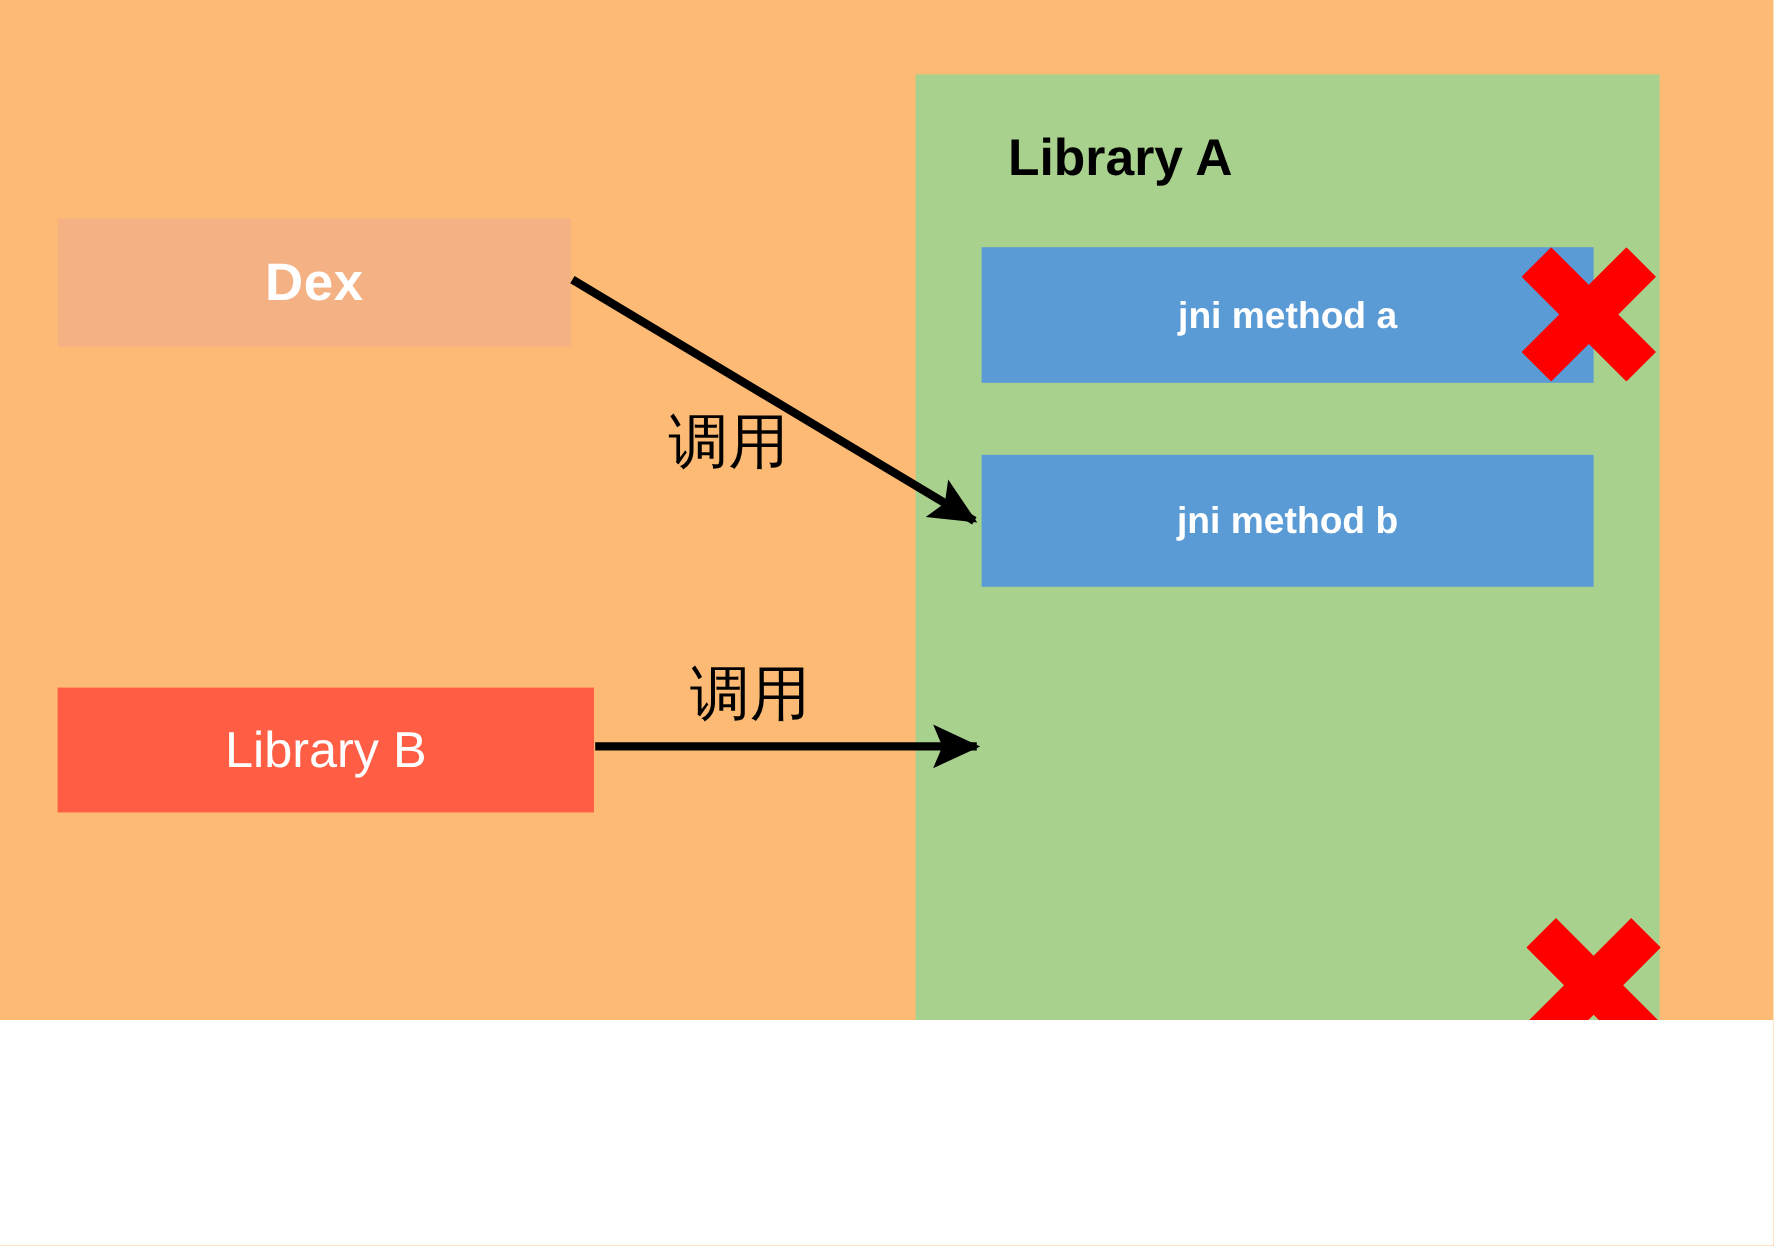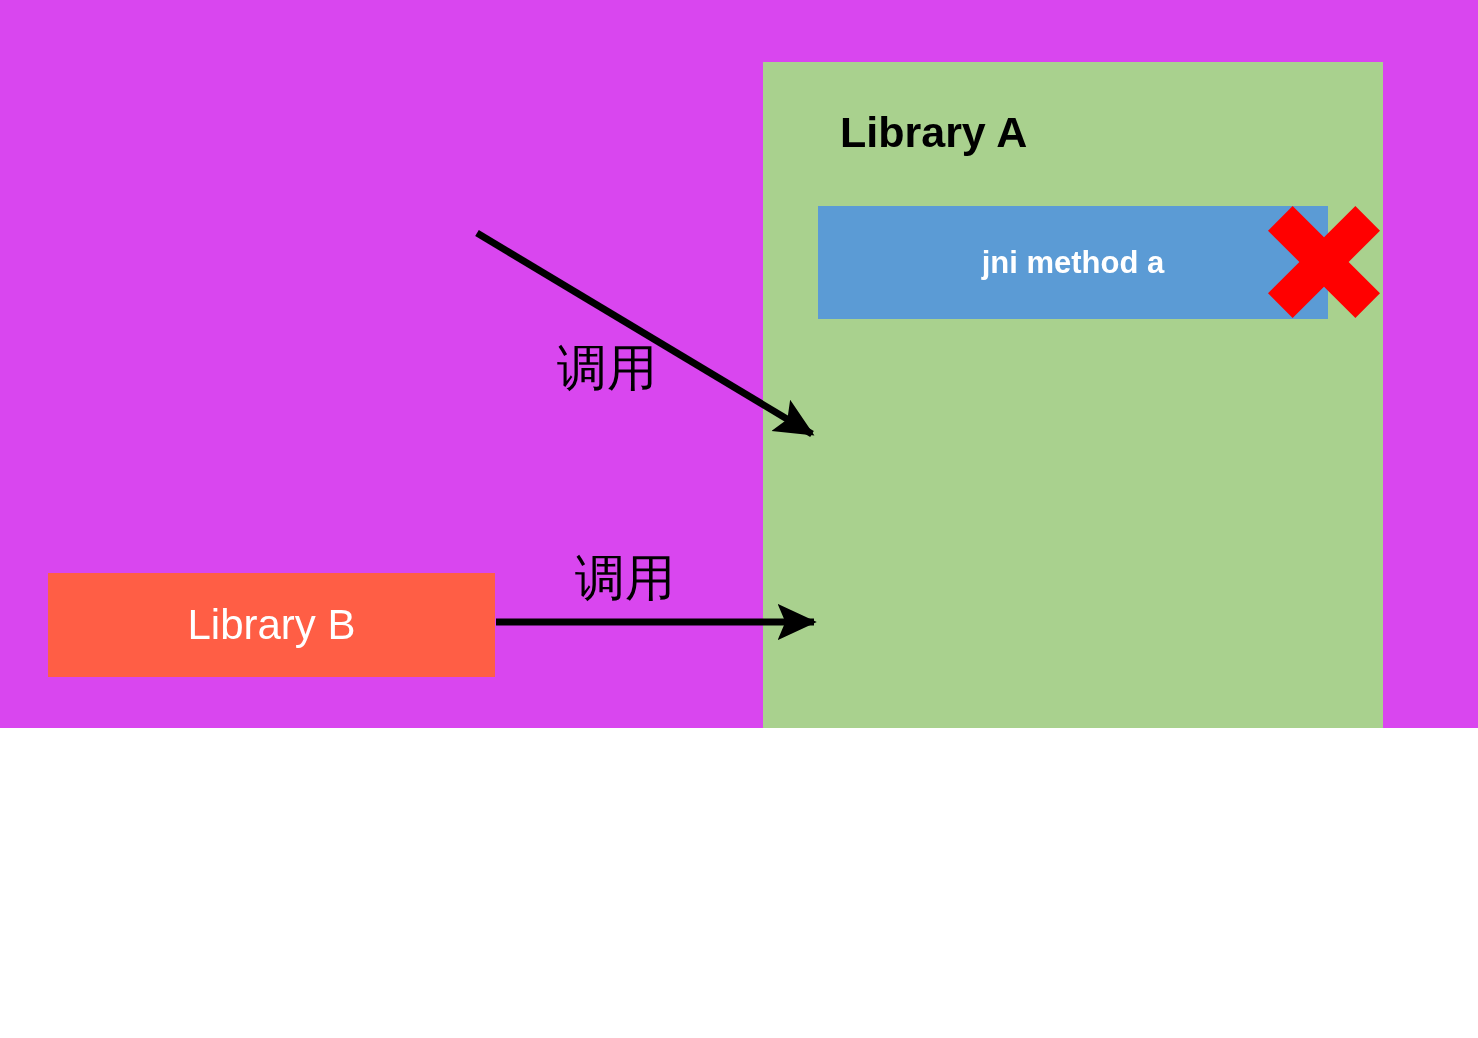--- a/index.html
+++ b/index.html
@@ -6,22 +6,22 @@
     margin: 0;
     padding: 0;
     background: #ffffff;
   }
   body {
     font-family: "Liberation Sans", "DejaVu Sans", sans-serif;
   }
   #canvas {
     position: relative;
     width: 1478px;
-    height: 728px;
-    background: #d946ef;
+    height: 850px;
+    background: #fdba74;
     overflow: hidden;
   }
 
   
   .src-box {
     position: absolute;
     display: flex;
     align-items: center;
     justify-content: center;
     color: #ffffff;
@@ -123,25 +123,31 @@
 <div id="canvas">
 
   <div id="library-a">
 
     <div id="library-a-title">Library A</div>
 
     <div class="method-box m-a">
       <span>jni method a</span>
     </div>
 
+    <div class="method-box m-b">
+      <span>jni method b</span>
+    </div>
 
 
 
   </div>
 
+  <div id="dex-box" class="src-box">
+    <span>Dex</span>
+  </div>
 
   <div id="libb-box" class="src-box">
     <span>Library B</span>
   </div>
 
   <svg id="arrow-layer" viewBox="0 0 1478 1038">
     <defs>
       <marker id="arrowhead" markerWidth="6" markerHeight="6" refX="5.2" refY="3" orient="auto" markerUnits="strokeWidth">
         <path d="M0,0.4 L5.6,3 L0,5.6 L1.1,3 Z" fill="#000000"></path>
       </marker>

